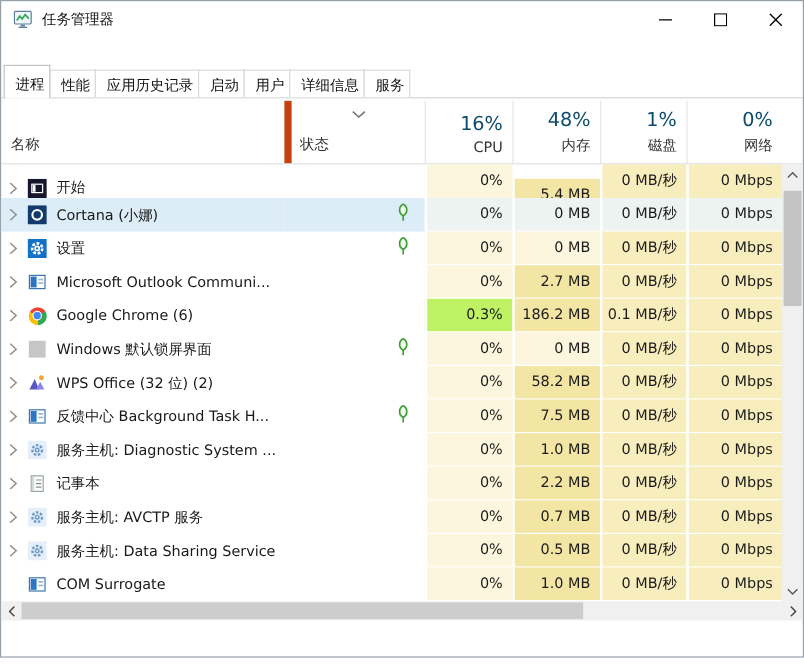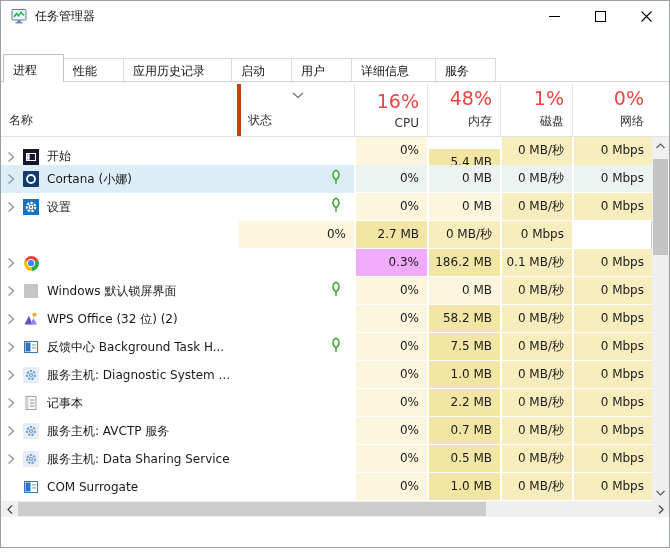--- a/index.html
+++ b/index.html
@@ -12,30 +12,30 @@
   .win-title { margin-left: 8px; font-size: 12px; color: #111; }
   .win-controls { margin-left: auto; display: flex; height: 30px; }
   .wc { width: 46px; height: 30px; display: flex; align-items: center; justify-content: center; cursor: default; }
 
   
   .menubar { position: absolute; top: 30px; left: 0; right: 0; height: 23px; display: flex; align-items: center; padding-left: 6px; }
   .menu-item { font-size: 12px; color: #111; padding: 3px 9px; }
 
   
   .tabstrip { position: absolute; top: 53px; left: 0; right: 0; height: 28px; display: flex; align-items: flex-end; padding-left: 2px; border-bottom: 1px solid #d4d4d4; }
-  .tab { font-size: 12px; color: #111; background: #fff; border: 1px solid #dadada; border-bottom: none; padding: 4px 26px 5px 9px; height: 23px; margin-right: -1px; position: relative; }
+  .tab { font-size: 12px; color: #111; background: #fff; border: 1px solid #dadada; border-bottom: none; padding: 4px 4px 5px 9px; height: 23px; margin-right: -1px; position: relative; }
   .tab.selected { height: 28px; padding-top: 7px; border-color: #c2c2c2; z-index: 2; margin-bottom: -1px; background: #fff; }
 
   
   .header { position: absolute; top: 83px; left: 0; width: 668px; height: 53px; display: grid; grid-template-columns: 236px 117px 73px 73px 72px 80px 17px; border-bottom: 1px solid #e2e2e2; }
   .h-name { display: flex; align-items: flex-end; padding: 0 0 7px 8px; font-size: 12px; color: #333; }
-  .h-status { position: relative; display: flex; align-items: flex-end; padding: 0 0 7px 7px; font-size: 12px; color: #333; border-left: 4px solid #c2410c; }
+  .h-status { position: relative; display: flex; align-items: flex-end; padding: 0 0 7px 7px; font-size: 12px; color: #333; border-left: 6px solid #c2410c; }
   .sort-chevron { position: absolute; top: 4px; left: 50%; transform: translateX(-50%); }
   .h-val { display: flex; flex-direction: column; justify-content: flex-end; align-items: flex-end; padding: 0 8px 6px 0; border-left: 1px solid #e5e5e5; }
-  .h-pct { font-size: 19px; color: #ef4444; margin-bottom: 4px; }
+  .h-pct { font-size: 16px; color: #0c4a6e; margin-bottom: 4px; }
   .h-lbl { font-size: 12px; color: #333; }
 
   
   .rows { position: absolute; top: 136px; left: 0; width: 651px; height: 364px; border-right: 1px solid #c9ced2; }
   .prow { display: grid; grid-template-columns: 236px 117px 73px 73px 72px 80px; height: 28px; }
   .cell-name { display: flex; align-items: center; overflow: hidden; white-space: nowrap; }
   .expander { width: 20px; display: flex; justify-content: center; align-items: center; flex: none; }
   .picon { width: 16px; height: 16px; display: flex; align-items: center; justify-content: center; flex: none; margin-left: 2px; }
   .pname { font-size: 12px; color: #191919; margin-left: 8px; overflow: hidden; white-space: nowrap; }
   .cell-status { display: flex; align-items: center; justify-content: flex-end; padding-right: 12px; }
@@ -206,43 +206,60 @@
               <line x1="6" y1="3" x2="6" y2="15" stroke="#3fa037" stroke-width="1.4"></line>
               <path d="M6,1.2 C9.8,3 10.2,8.6 6,10.8 C1.8,8.6 2.2,3 6,1.2 Z" fill="#f2f9ec" stroke="#3fa037" stroke-width="1.4"></path>
             </svg></span>
         </div>
         <div class="cell-val" style="background: rgb(253, 246, 222);">0%</div>
         <div class="cell-val" style="background: rgb(253, 246, 222);">0 MB</div>
         <div class="cell-val" style="background: rgb(248, 237, 188);">0 MB/秒</div>
         <div class="cell-val" style="background: rgb(248, 237, 188);">0 Mbps</div>
       </div>
       <div class="prow">
+        <div class="cell-name">
+          <span class="expander">
+            <svg width="8" height="12">
+              <polyline points="1.5,1.5 6.5,6 1.5,10.5" fill="none" stroke="#8f8f8f" stroke-width="1.2"></polyline>
+            </svg>
+          </span>
+          <span class="picon">
+            <svg width="16" height="16">
+              <rect x="1.5" y="2.5" width="13" height="11" fill="#fff" stroke="#3b76b0"></rect>
+              <rect x="2.5" y="3.5" width="5" height="9" fill="#2f74c0"></rect>
+              <rect x="9" y="5.2" width="4" height="1.4" fill="#9db6c9"></rect>
+              <rect x="9" y="8.2" width="4" height="1.4" fill="#9db6c9"></rect>
+            </svg>
+          </span>
+          <span class="pname">Microsoft Outlook Communi...</span>
+        </div>
         <div class="cell-status"></div>
         <div class="cell-val" style="background: rgb(253, 246, 222);">0%</div>
         <div class="cell-val" style="background: rgb(243, 230, 165);">2.7 MB</div>
         <div class="cell-val" style="background: rgb(248, 237, 188);">0 MB/秒</div>
         <div class="cell-val" style="background: rgb(248, 237, 188);">0 Mbps</div>
       </div>
       <div class="prow">
         <div class="cell-name">
           <span class="expander">
             <svg width="8" height="12">
               <polyline points="1.5,1.5 6.5,6 1.5,10.5" fill="none" stroke="#8f8f8f" stroke-width="1.2"></polyline>
             </svg>
           </span>
           <span class="picon">
             <span class="chrome-outer">
               <span class="chrome-ring">
                 <span class="chrome-core"></span>
               </span>
             </span>
           </span>
-        </div>
-        <div class="cell-status"></div>
-        <div class="cell-val" style="background: #f0abfc;">0.3%</div>
+          <span class="pname">Google Chrome (6)</span>
+        </div>
+        <div class="cell-status"></div>
+        <div class="cell-val" style="background: #bef264;">0.3%</div>
         <div class="cell-val" style="background: rgb(243, 230, 165);">186.2 MB</div>
         <div class="cell-val" style="background: rgb(248, 237, 188);">0.1 MB/秒</div>
         <div class="cell-val" style="background: rgb(248, 237, 188);">0 Mbps</div>
       </div>
       <div class="prow">
         <div class="cell-name">
           <span class="expander">
             <svg width="8" height="12">
               <polyline points="1.5,1.5 6.5,6 1.5,10.5" fill="none" stroke="#8f8f8f" stroke-width="1.2"></polyline>
             </svg>

